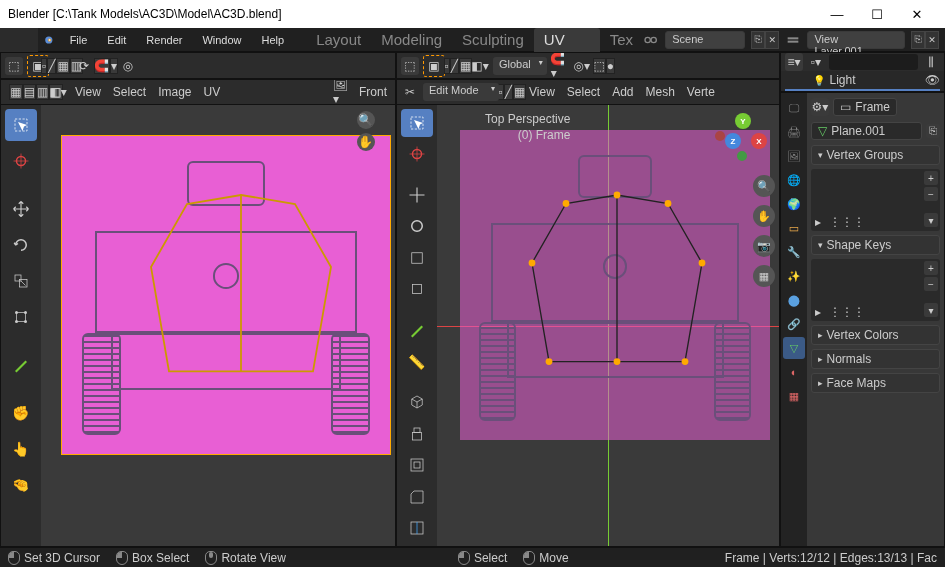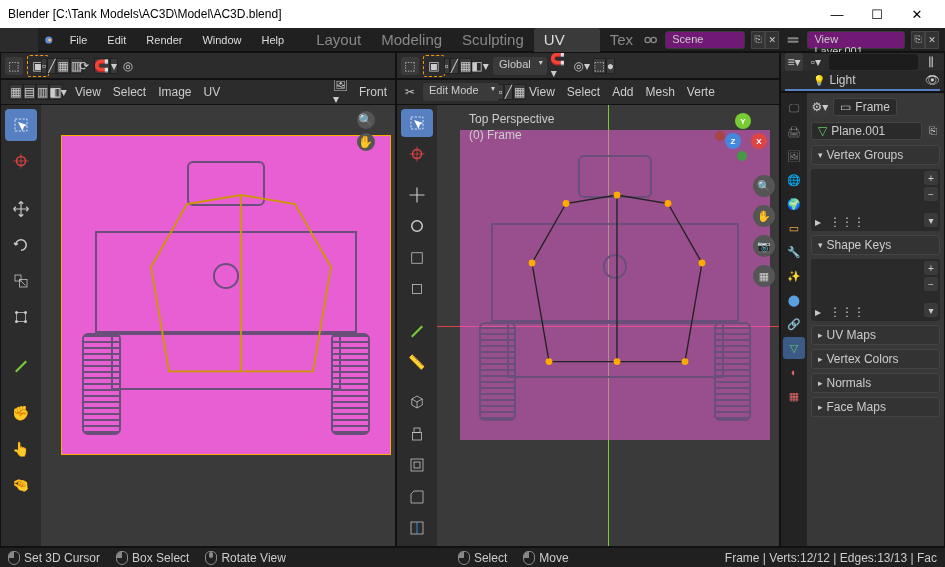--- a/index.html
+++ b/index.html
@@ -9,21 +9,21 @@
 .win-controls { display: flex; gap: 0; }
 .win-btn { width: 40px; height: 28px; display: flex; align-items: center; justify-content: center; color: #000; font-size: 13px; }
 .main-header { height: 24px; background: #202020; display: flex; align-items: center; border-bottom: 1px solid #111; margin-left: 38px; }
 .blender-logo { width: 20px; height: 20px; margin: 0 6px; }
 .menu-area { display: flex; gap: 0; }
 .menu-item { padding: 0 10px; height: 24px; line-height: 24px; color: #ddd; font-size: 11px; }
 .workspace-tabs { display: flex; margin-left: 12px; }
 .ws-tab { padding: 0 10px; height: 24px; line-height: 24px; color: #888; font-size: 15px; border-radius: 3px 3px 0 0; }
 .ws-tab.active { background: #3a3a3a; color: #ddd; }
 .scene-area { display: flex; margin-left: auto; gap: 6px; align-items: center; padding-right: 6px; }
-.scene-input { background: #701a75; border: 1px solid #3a3a3a; border-radius: 3px; padding: 1px 22px 1px 6px; height: 18px; color: #ccc; font-size: 11px; min-width: 80px; position: relative; }
+.scene-input { background: #404040; border: 1px solid #3a3a3a; border-radius: 3px; padding: 1px 22px 1px 6px; height: 18px; color: #ccc; font-size: 11px; min-width: 80px; position: relative; }
 .scene-controls { display: flex; }
 .scene-btn { width: 14px; height: 18px; background: #333; border: 1px solid #444; font-size: 9px; display: flex; align-items: center; justify-content: center; }
 .scene-icon { width: 18px; height: 18px; display: flex; align-items: center; justify-content: center; color: #888; }
 
 .workspace { display: flex; height: 495px; position: relative; }
 .editor { background: #2b2b2b; position: relative; display: flex; flex-direction: column; border: 1px solid #111; }
 .editor.left { width: 396px; }
 .editor.center { width: 384px; }
 .right-col { width: 165px; display: flex; flex-direction: column; }
 
@@ -63,21 +63,21 @@
 
 .center-canvas-grid { position: absolute; inset: 0; }
 .cross-v { position: absolute; left: 50%; top: 0; bottom: 0; width: 1px; background: #7c3; }
 .cross-h { position: absolute; top: 50%; left: 0; right: 0; height: 1px; background: #d44; }
 
 .gizmo { position: absolute; right: 8px; top: 8px; width: 56px; height: 56px; }
 .gizmo .dot { position: absolute; width: 16px; height: 16px; border-radius: 50%; font-size: 8px; color: #fff; display: flex; align-items: center; justify-content: center; font-weight: bold; }
 .grab-circle { position: absolute; right: 20px; top: 6px; width: 18px; height: 18px; border-radius: 50%; background: #555; display:flex;align-items:center;justify-content:center; }
 .grab-hand { position: absolute; right: 20px; top: 28px; width: 18px; height: 18px; border-radius: 50%; background: #555; display:flex;align-items:center;justify-content:center; }
 
-.view-overlay-text { position: absolute; left: 32px; top: 6px; color: #ccc; font-size: 11px; line-height: 16px; }
+.view-overlay-text { position: absolute; left: 48px; top: 6px; color: #ccc; font-size: 11px; line-height: 16px; text-align: right; }
 .side-icons { position: absolute; right: 4px; top: 70px; display: flex; flex-direction: column; gap: 8px; }
 .side-icon { width: 22px; height: 22px; border-radius: 11px; background: #555; display: flex; align-items: center; justify-content: center; font-size: 11px; }
 
 .outliner { height: 40px; background: #282828; border: 1px solid #111; display:flex; flex-direction:column; overflow: hidden; }
 .outliner-header { height: 22px; display:flex; align-items:center; padding: 0 4px; gap: 4px; background: #2c2c2c; }
 .search-pill { background: #1c1c1c; border-radius: 3px; height: 16px; flex:1; }
 .outliner-body { padding: 0 4px; font-size: 11px; }
 .outliner-row { display: flex; align-items: center; height: 18px; gap: 4px; padding-left: 28px; }
 .outliner-row.active { background: #5680c2; color: #fff; }
 .row-icon { font-size: 10px; }
@@ -513,23 +513,20 @@
               <div class="pm-btn">−</div>
               <div style="height:8px"></div>
               <div class="pm-btn">▾</div>
             </div>
           <div class="foot">
               <span>▸</span>
               <span>⋮⋮⋮</span>
             </div>
         </div>
         <div class="panel-h">
-            <span>UV Maps</span>
-          </div>
-        <div class="panel-h">
             <span>Vertex Colors</span>
           </div>
         <div class="panel-h">
             <span>Normals</span>
           </div>
         <div class="panel-h">
             <span>Face Maps</span>
           </div>
       </div>
     </div>

